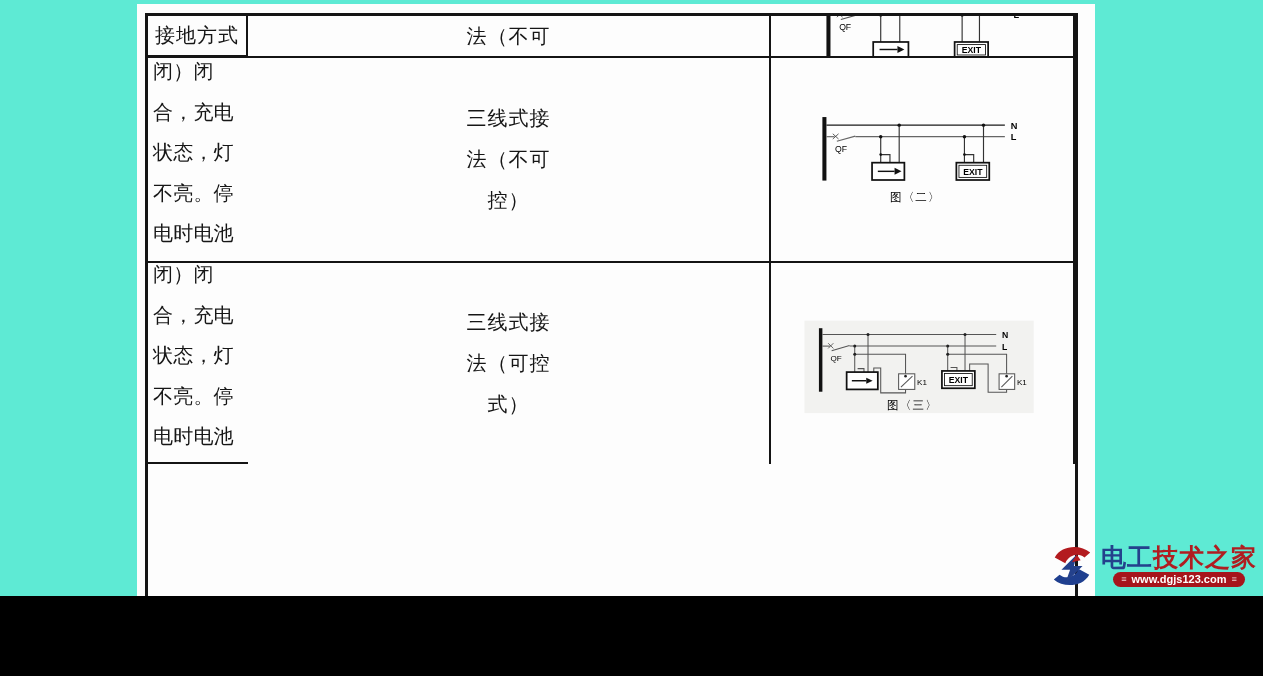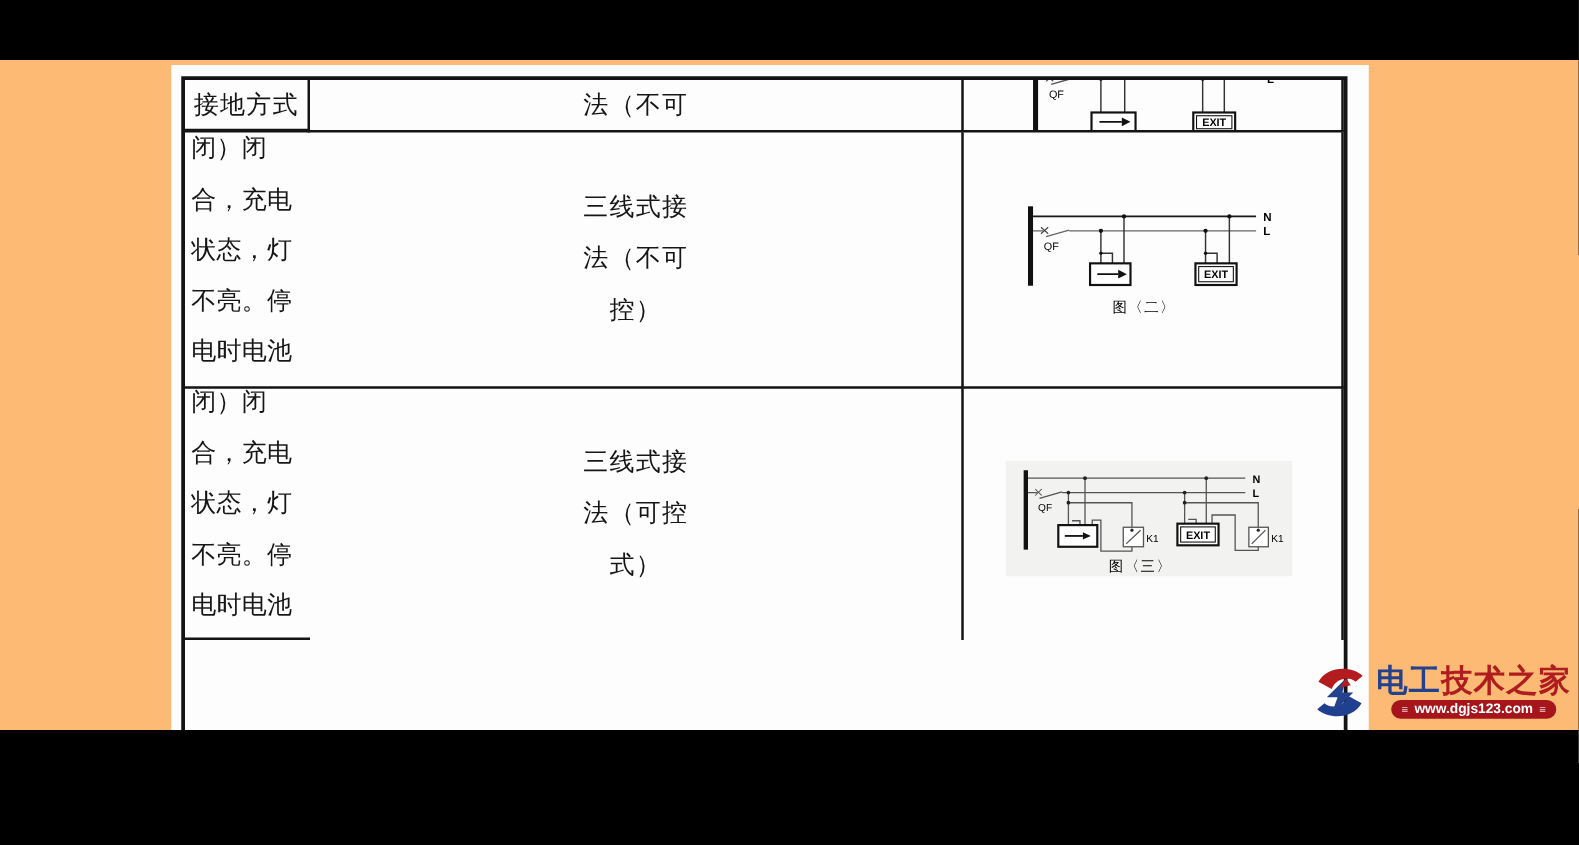--- a/index.html
+++ b/index.html
@@ -1,17 +1,17 @@
 <!DOCTYPE html>
 <html><head>
 <meta charset="utf-8">
 <style>
   html,body{margin:0;padding:0;background:#000;}
-  .screen{position:relative;width:1263px;height:536px;background:#fdba74;overflow:hidden;
-          font-family:"Liberation Serif","DejaVu Serif",serif;color:#161616;margin-top:48px;}
+  .screen{position:relative;width:1263px;height:596px;background:#5eead4;overflow:hidden;
+          font-family:"Liberation Serif","DejaVu Serif",serif;color:#161616;}
   .content{position:absolute;left:137px;top:4px;width:958px;height:668px;background:#fdfdfd;}
   .grid{position:absolute;left:8px;top:9px;width:933px;height:652px;
         border:3px solid #141414;box-sizing:border-box;background:#fdfdfd;
         display:grid;grid-template-columns:100px 523px 1fr;grid-template-rows:42px 205px 201px 1fr;}
   .cell{box-sizing:border-box;overflow:hidden;}
   .br{border-right:2px solid #141414;}
   .bb{border-bottom:2px solid #141414;}
   .hb{border-bottom:3px solid #141414;}
   .hcell{display:flex;align-items:center;justify-content:center;
          font-size:20px;letter-spacing:1px;}

